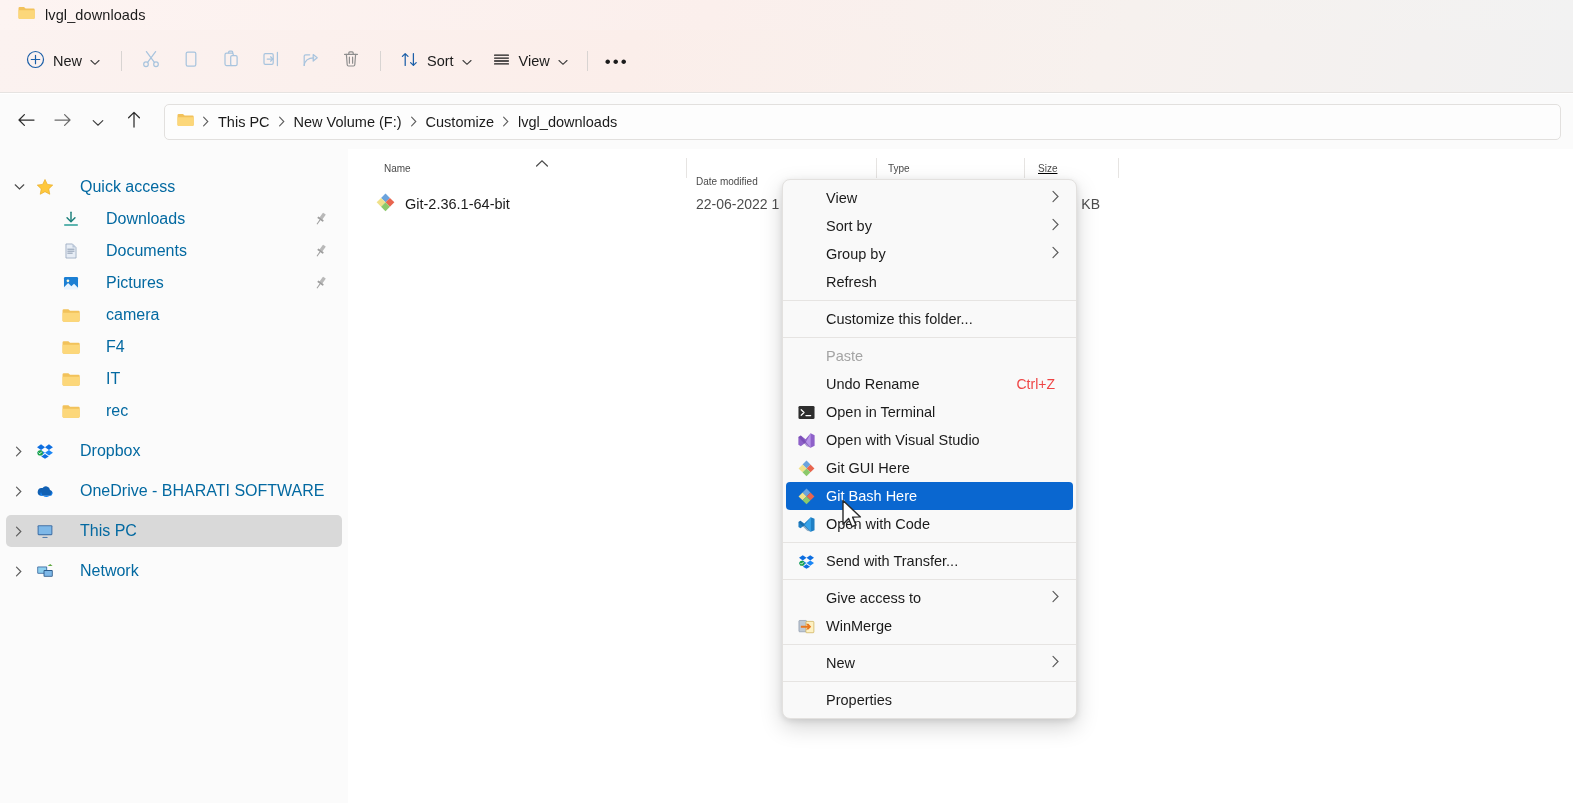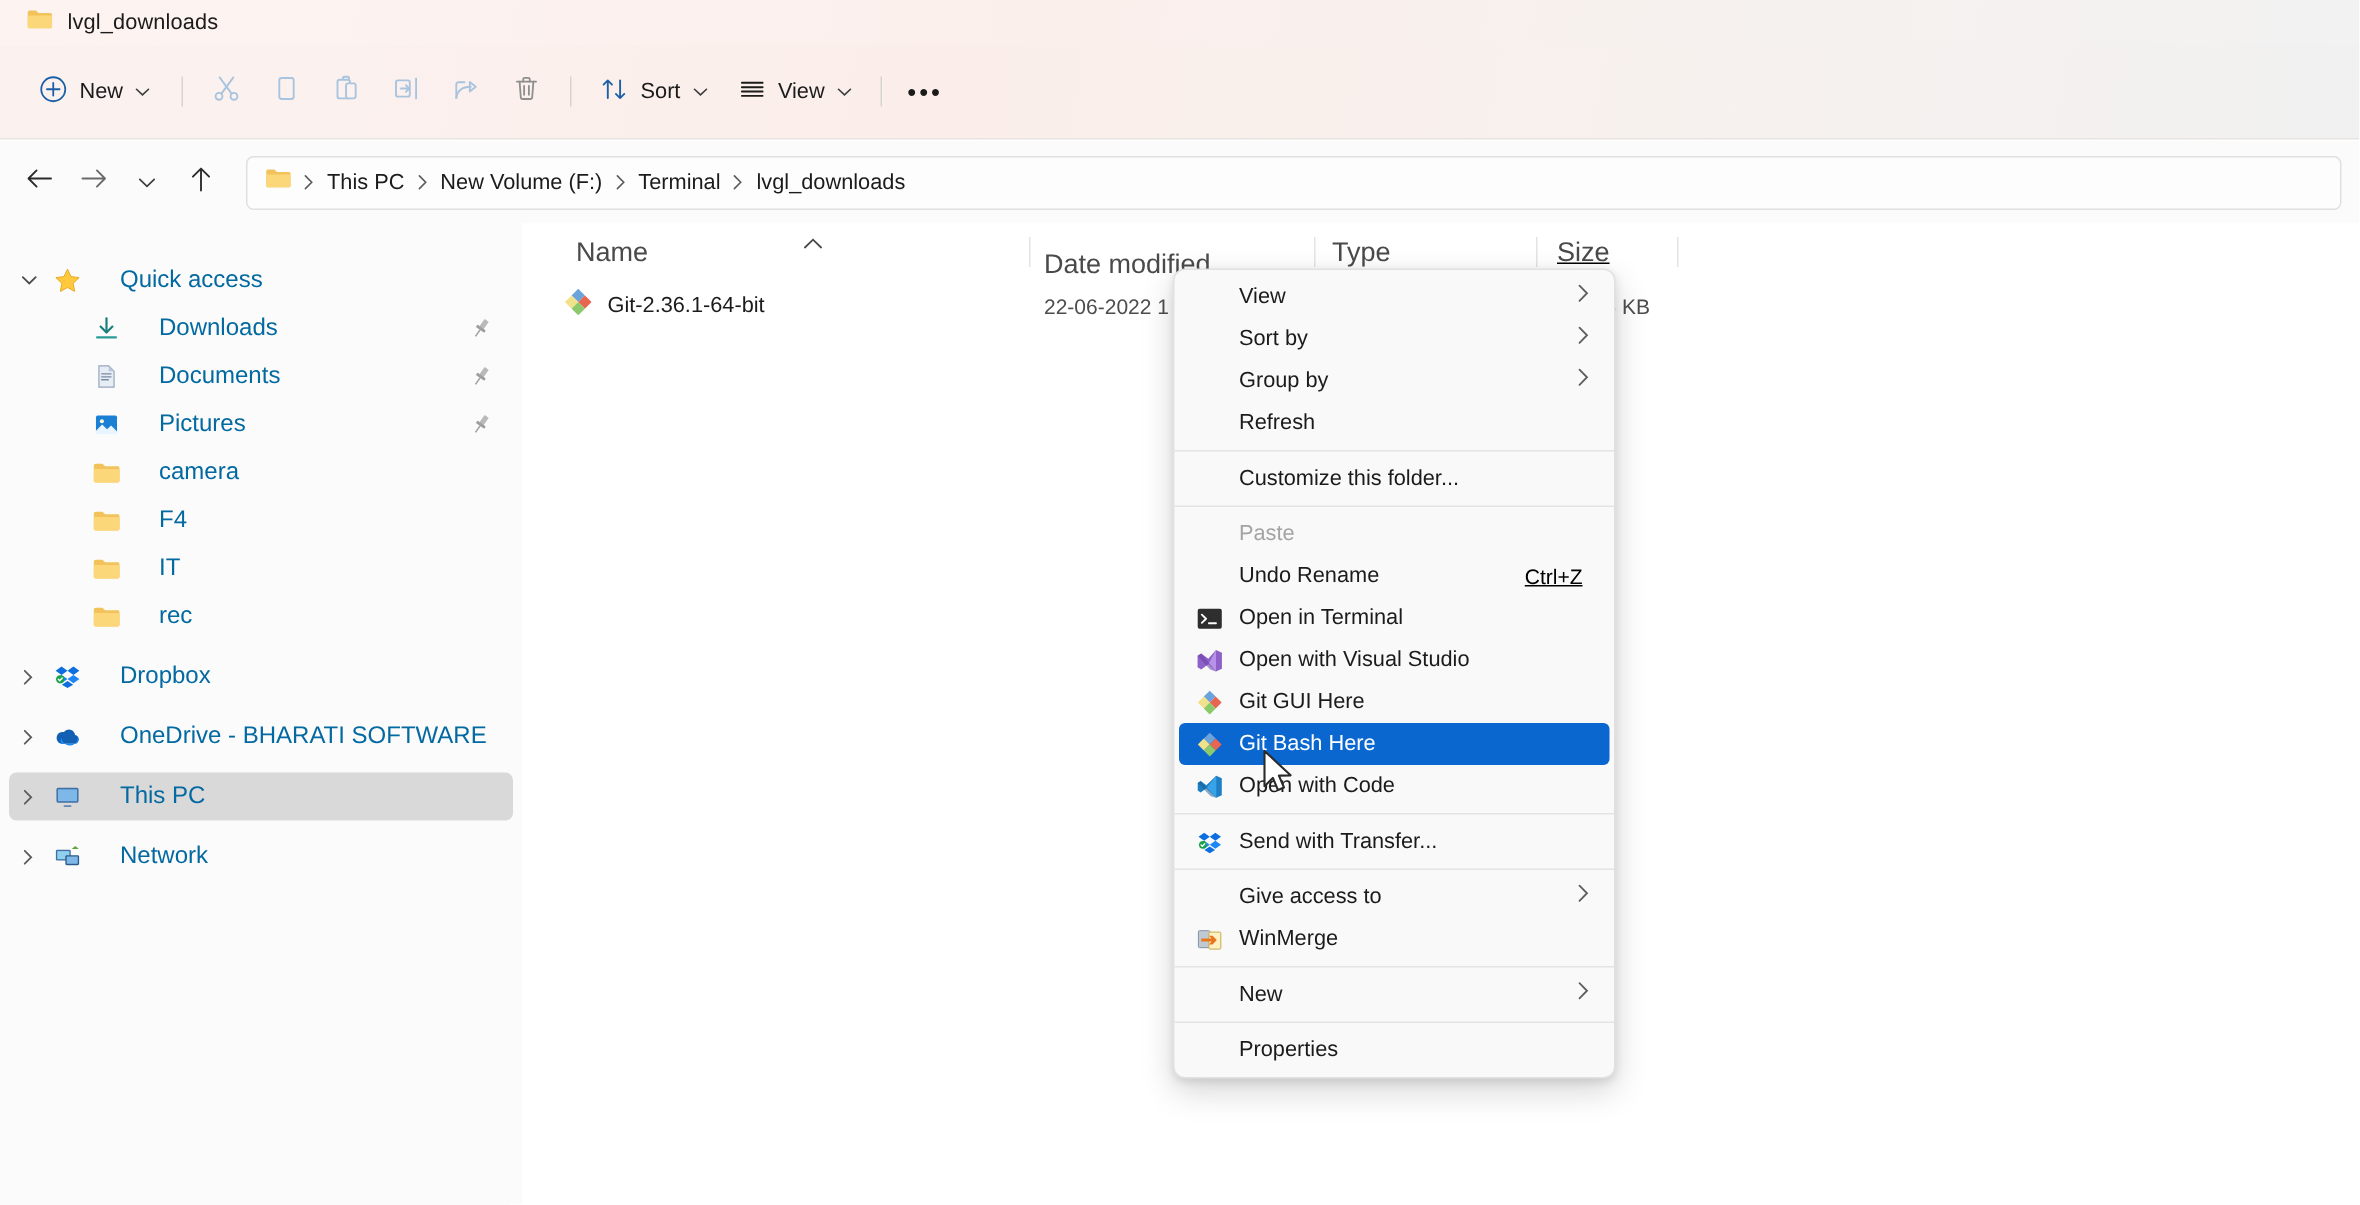--- a/index.html
+++ b/index.html
@@ -81,21 +81,21 @@
 
   
   #filelist {
     position: absolute; left: 348px; top: 149px; width: 1225px; height: 654px;
     background: #ffffff;
   }
   #colheader {
     position: absolute; left: 0; top: 0; width: 1225px; height: 38px;
   }
   .col { position: absolute; top: 0; height: 38px; display: flex; align-items: center; cursor: default; }
-  .col-label { font-size: 18px; color: #4a4a4a; }
+  .col-label { font-size: 10px; color: #4a4a4a; }
   .col-divider { position: absolute; top: 9px; width: 1px; height: 20px; background: #e6e4e2; }
   .sort-caret { position: absolute; left: 187px; top: 5px; }
 
   .file-row {
     position: absolute; left: 0; top: 38px; width: 1225px; height: 34px;
     display: flex; align-items: center; cursor: default;
   }
   .file-name-cell { position:absolute; left: 28px; display: flex; align-items: center; gap: 10px; justify-content: center; }
   .file-name { font-size: 14.5px; color: #1b1b1b; }
   .file-date { position: absolute; left: 348px; font-size: 14px; color: #4d4d4d; }
@@ -113,21 +113,21 @@
     overflow: hidden;
   }
   .mi {
     position: relative; height: 28px; margin: 0 3px; padding-left: 40px;
     display: flex; align-items: center; border-radius: 4px; cursor: default;
   }
   .mi.highlight { background: #0a67d0; }
   .mi.highlight .mi-label { color: #ffffff; }
   .mi.disabled .mi-label { color: #a4a4a4; }
   .mi-label { font-size: 14.5px; color: #1b1b1b; white-space: nowrap; }
-  .mi-accel { position: absolute; right: 18px; font-size: 14px; color: #000000; text-decoration: underline; }
+  .mi-accel { position: absolute; right: 18px; font-size: 14px; color: #ef4444; }
   .mi-sub { position: absolute; right: 13px; top: 50%; transform: translateY(-50%); }
   .mi-ico { position: absolute; left: 11px; top: 50%; transform: translateY(-50%); width: 18px; height: 18px; display:flex; align-items:center; justify-content:center;}
   .mi-sep { height: 1px; background: #e6e4e2; margin: 4px 0; }
 
   
   #cursor { position: absolute; left: 841px; top: 499px; pointer-events: none; }
 </style>
 </head>
 <body>
 
@@ -307,21 +307,21 @@
             <svg width="8" height="11" viewBox="0 0 8 11">
               <path d="M1.6 1.2L5.8 5.5 1.6 9.8" fill="none" stroke="#5d5d5d" stroke-width="1.1" stroke-linecap="round"></path>
             </svg>
           </span>
           <span class="crumb">New Volume (F:)</span>
           <span class="crumb-sep">
             <svg width="8" height="11" viewBox="0 0 8 11">
               <path d="M1.6 1.2L5.8 5.5 1.6 9.8" fill="none" stroke="#5d5d5d" stroke-width="1.1" stroke-linecap="round"></path>
             </svg>
           </span>
-          <span class="crumb">Terminal</span>
+          <span class="crumb">Customize</span>
           <span class="crumb-sep">
             <svg width="8" height="11" viewBox="0 0 8 11">
               <path d="M1.6 1.2L5.8 5.5 1.6 9.8" fill="none" stroke="#5d5d5d" stroke-width="1.1" stroke-linecap="round"></path>
             </svg>
           </span>
           <span class="crumb">lvgl_downloads</span>
         </div>
     </div>
   </div>
 

